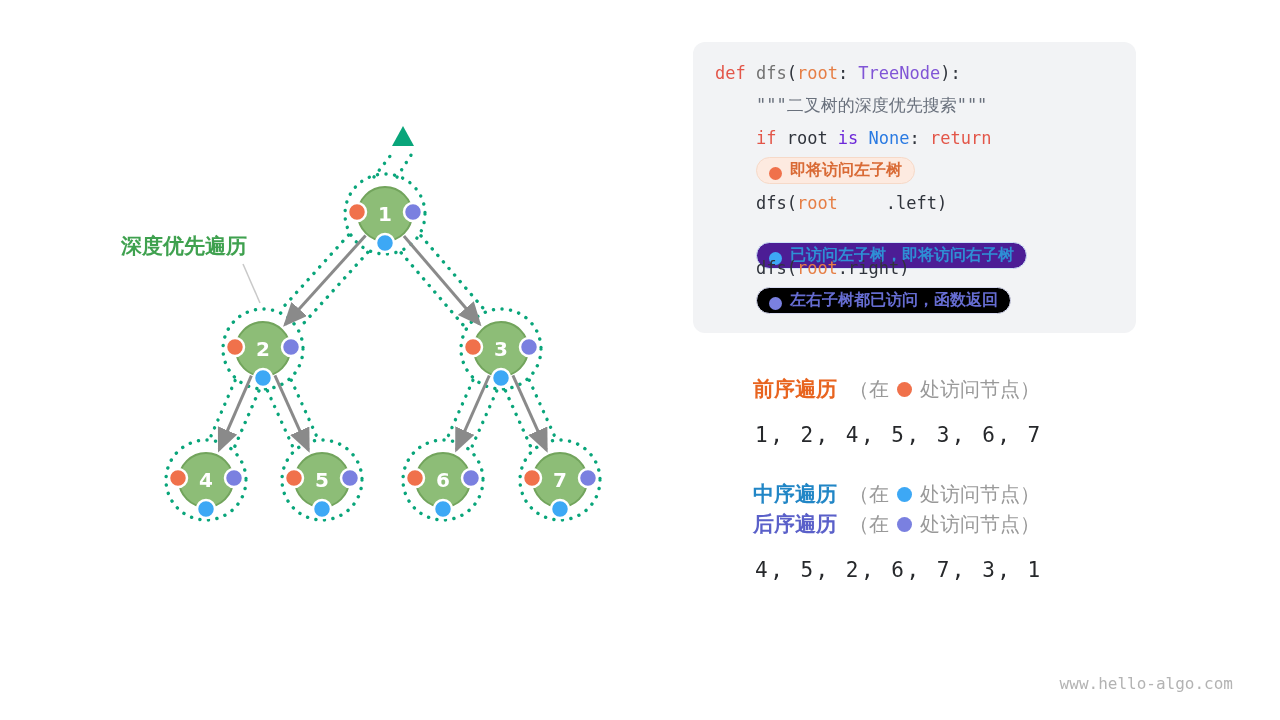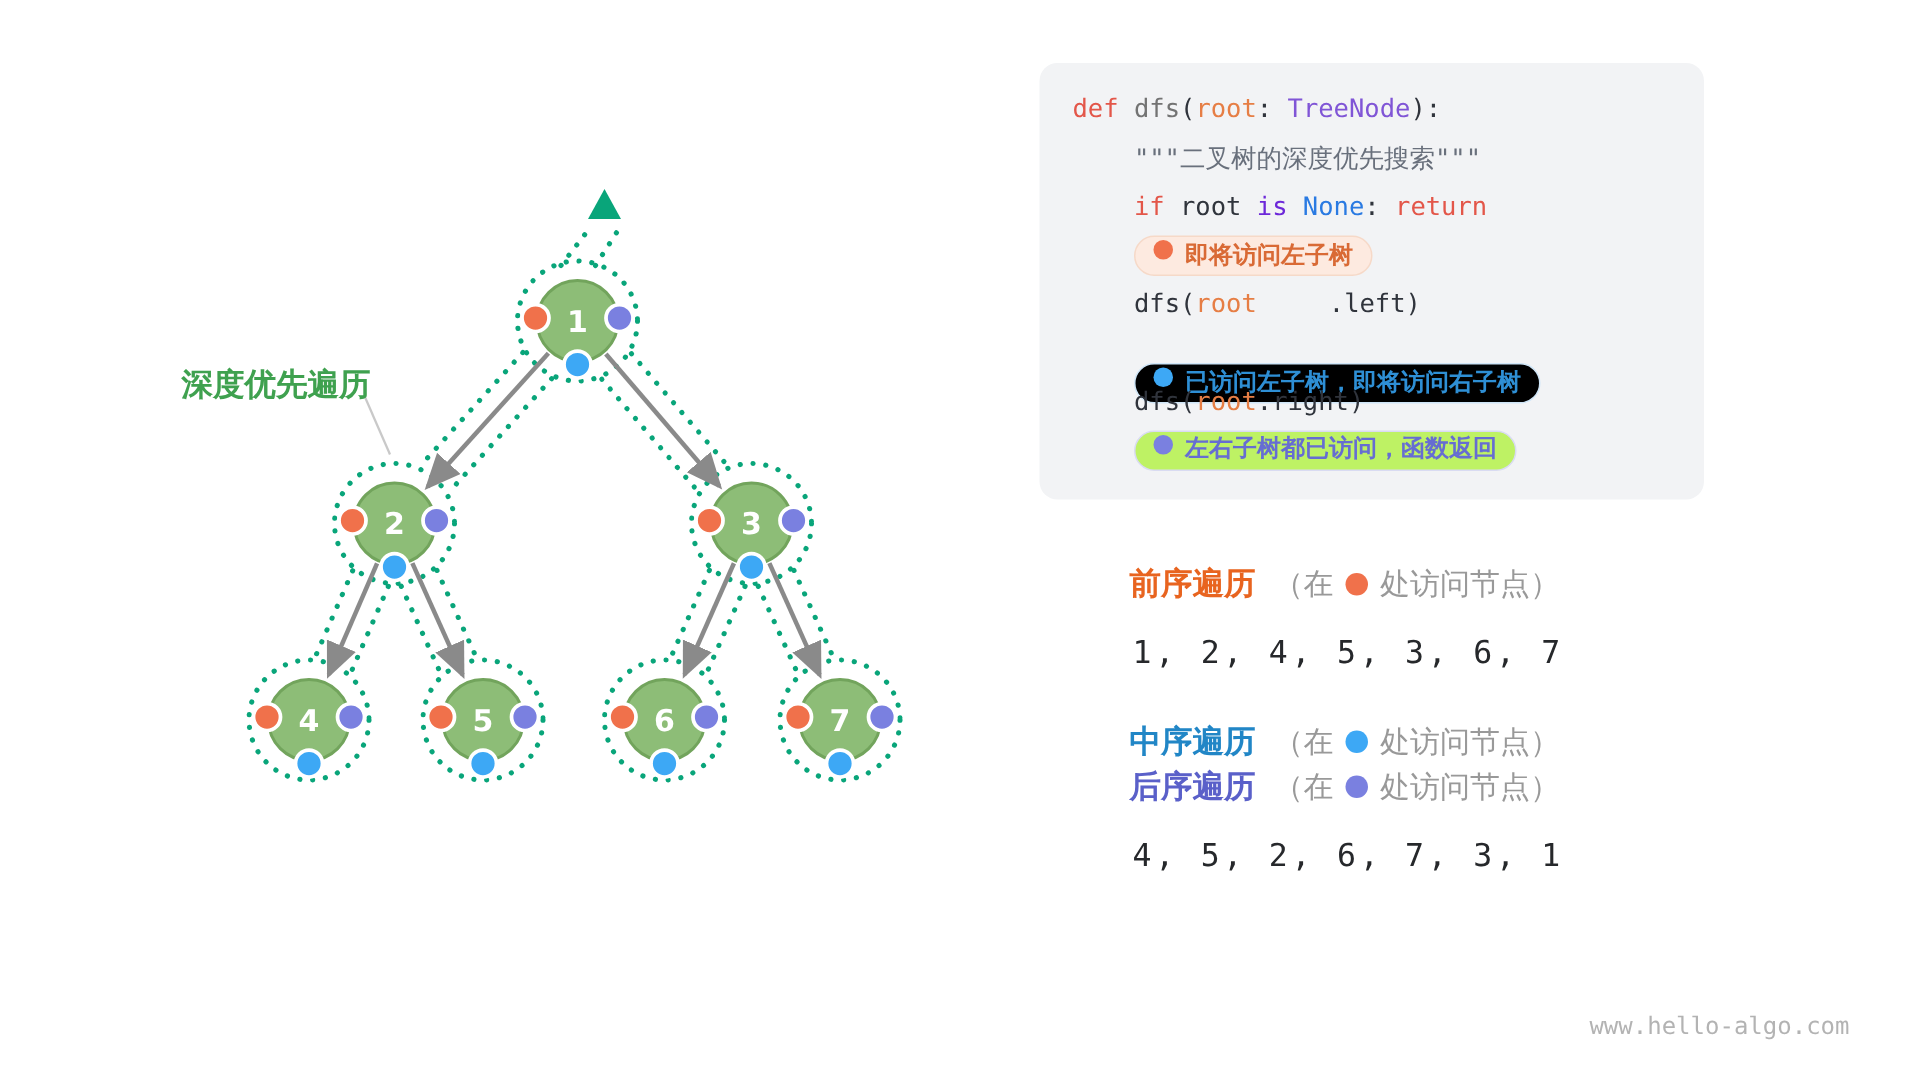--- a/index.html
+++ b/index.html
@@ -18,36 +18,36 @@
   .dot-pre{fill:var(--preorder_dot)}
   .dot-in{fill:var(--inorder_dot)}
   .dot-post{fill:var(--postorder_dot)}
   .contour{fill:none;stroke:var(--contour);stroke-width:3.4;stroke-linecap:round;
            stroke-dasharray:0.1 8.5}
   .edge{stroke:var(--edge_gray);stroke-width:3;fill:none}
   .triangle{fill:var(--contour)}
   .pointer-line{stroke:#c9c9c9;stroke-width:1.5}
 
   .tree-label{
-    position:absolute;left:121px;top:242px;
+    position:absolute;left:121px;top:232px;
     font-size:21px;font-weight:bold;color:var(--tree_label_green);
   }
 
   
   .code-card{
     position:absolute;left:693px;top:42px;width:443px;box-sizing:border-box;
     background:var(--code_bg);border-radius:12px;padding:15px 22px 16px;
   }
   .code-line{
     display:flex;align-items:center;height:32.5px;
     font-family:"DejaVu Sans Mono",monospace;font-size:17px;
   }
   .code-line span{white-space:pre}
   .code-badge{
-    display:inline-flex;align-items:flex-start;gap:8px;
+    display:inline-flex;align-items:flex-end;gap:8px;
     padding:2px 12px 3px;border-radius:14px;
     font-family:"DejaVu Sans",sans-serif;font-size:16px;font-weight:bold;
     border:1px solid transparent;line-height:20px;
   }
   .badge-dot{width:13px;height:13px;border-radius:50%;display:inline-block;flex:0 0 auto}
 
   
   .trav-wrap{position:absolute;left:753px;top:374px;width:400px}
   .trav-head{display:flex;align-items:center;height:30px;font-size:21px}
   .trav-title{font-weight:bold;margin-right:12px}
@@ -196,31 +196,31 @@
         <span class="code-badge" style="background: rgb(253, 234, 224); border-color: rgb(246, 217, 200); color: rgb(217, 106, 53);"><span class="badge-dot" style="background: rgb(240, 113, 75);"></span>即将访问左子树</span>
       </div>
       <div class="code-line">
         <span style="color: rgb(48, 52, 60);">    </span>
         <span style="color: rgb(48, 52, 60);">dfs(</span>
         <span style="color: rgb(230, 126, 69);">root</span>
         <span style="color: rgb(48, 52, 60); margin-left: 48px;">.left)</span>
       </div>
       <div class="code-line">
         <span style="color: rgb(48, 52, 60);">    </span>
-        <span class="code-badge" style="background: #000000; border-color: rgb(207, 229, 247); color: rgb(46, 143, 213); margin-top: 40px;"><span class="badge-dot" style="background: rgb(61, 168, 245);"></span>已访问左子树，即将访问右子树</span>
+        <span class="code-badge" style="background: #4c1d95; border-color: rgb(207, 229, 247); color: rgb(46, 143, 213); margin-top: 40px;"><span class="badge-dot" style="background: rgb(61, 168, 245);"></span>已访问左子树，即将访问右子树</span>
       </div>
       <div class="code-line">
         <span style="color: rgb(48, 52, 60);">    </span>
         <span style="color: rgb(48, 52, 60);">dfs(</span>
         <span style="color: rgb(230, 126, 69);">root</span>
         <span style="color: rgb(48, 52, 60);">.right)</span>
       </div>
       <div class="code-line">
         <span style="color: rgb(48, 52, 60);">    </span>
-        <span class="code-badge" style="background: #bef264; border-color: rgb(217, 219, 242); color: rgb(102, 109, 210); font-family: Liberation Serif, serif;"><span class="badge-dot" style="background: rgb(122, 128, 224);"></span>左右子树都已访问，函数返回</span>
+        <span class="code-badge" style="background: #000000; border-color: rgb(217, 219, 242); color: rgb(102, 109, 210);"><span class="badge-dot" style="background: rgb(122, 128, 224);"></span>左右子树都已访问，函数返回</span>
       </div>
     </div>
 </div>
 
 <div class="trav-wrap">
 
   <div class="trav">
     <div class="trav-head">
       <span class="trav-title t-pre">前序遍历</span>
       <span class="trav-paren">（在</span>

